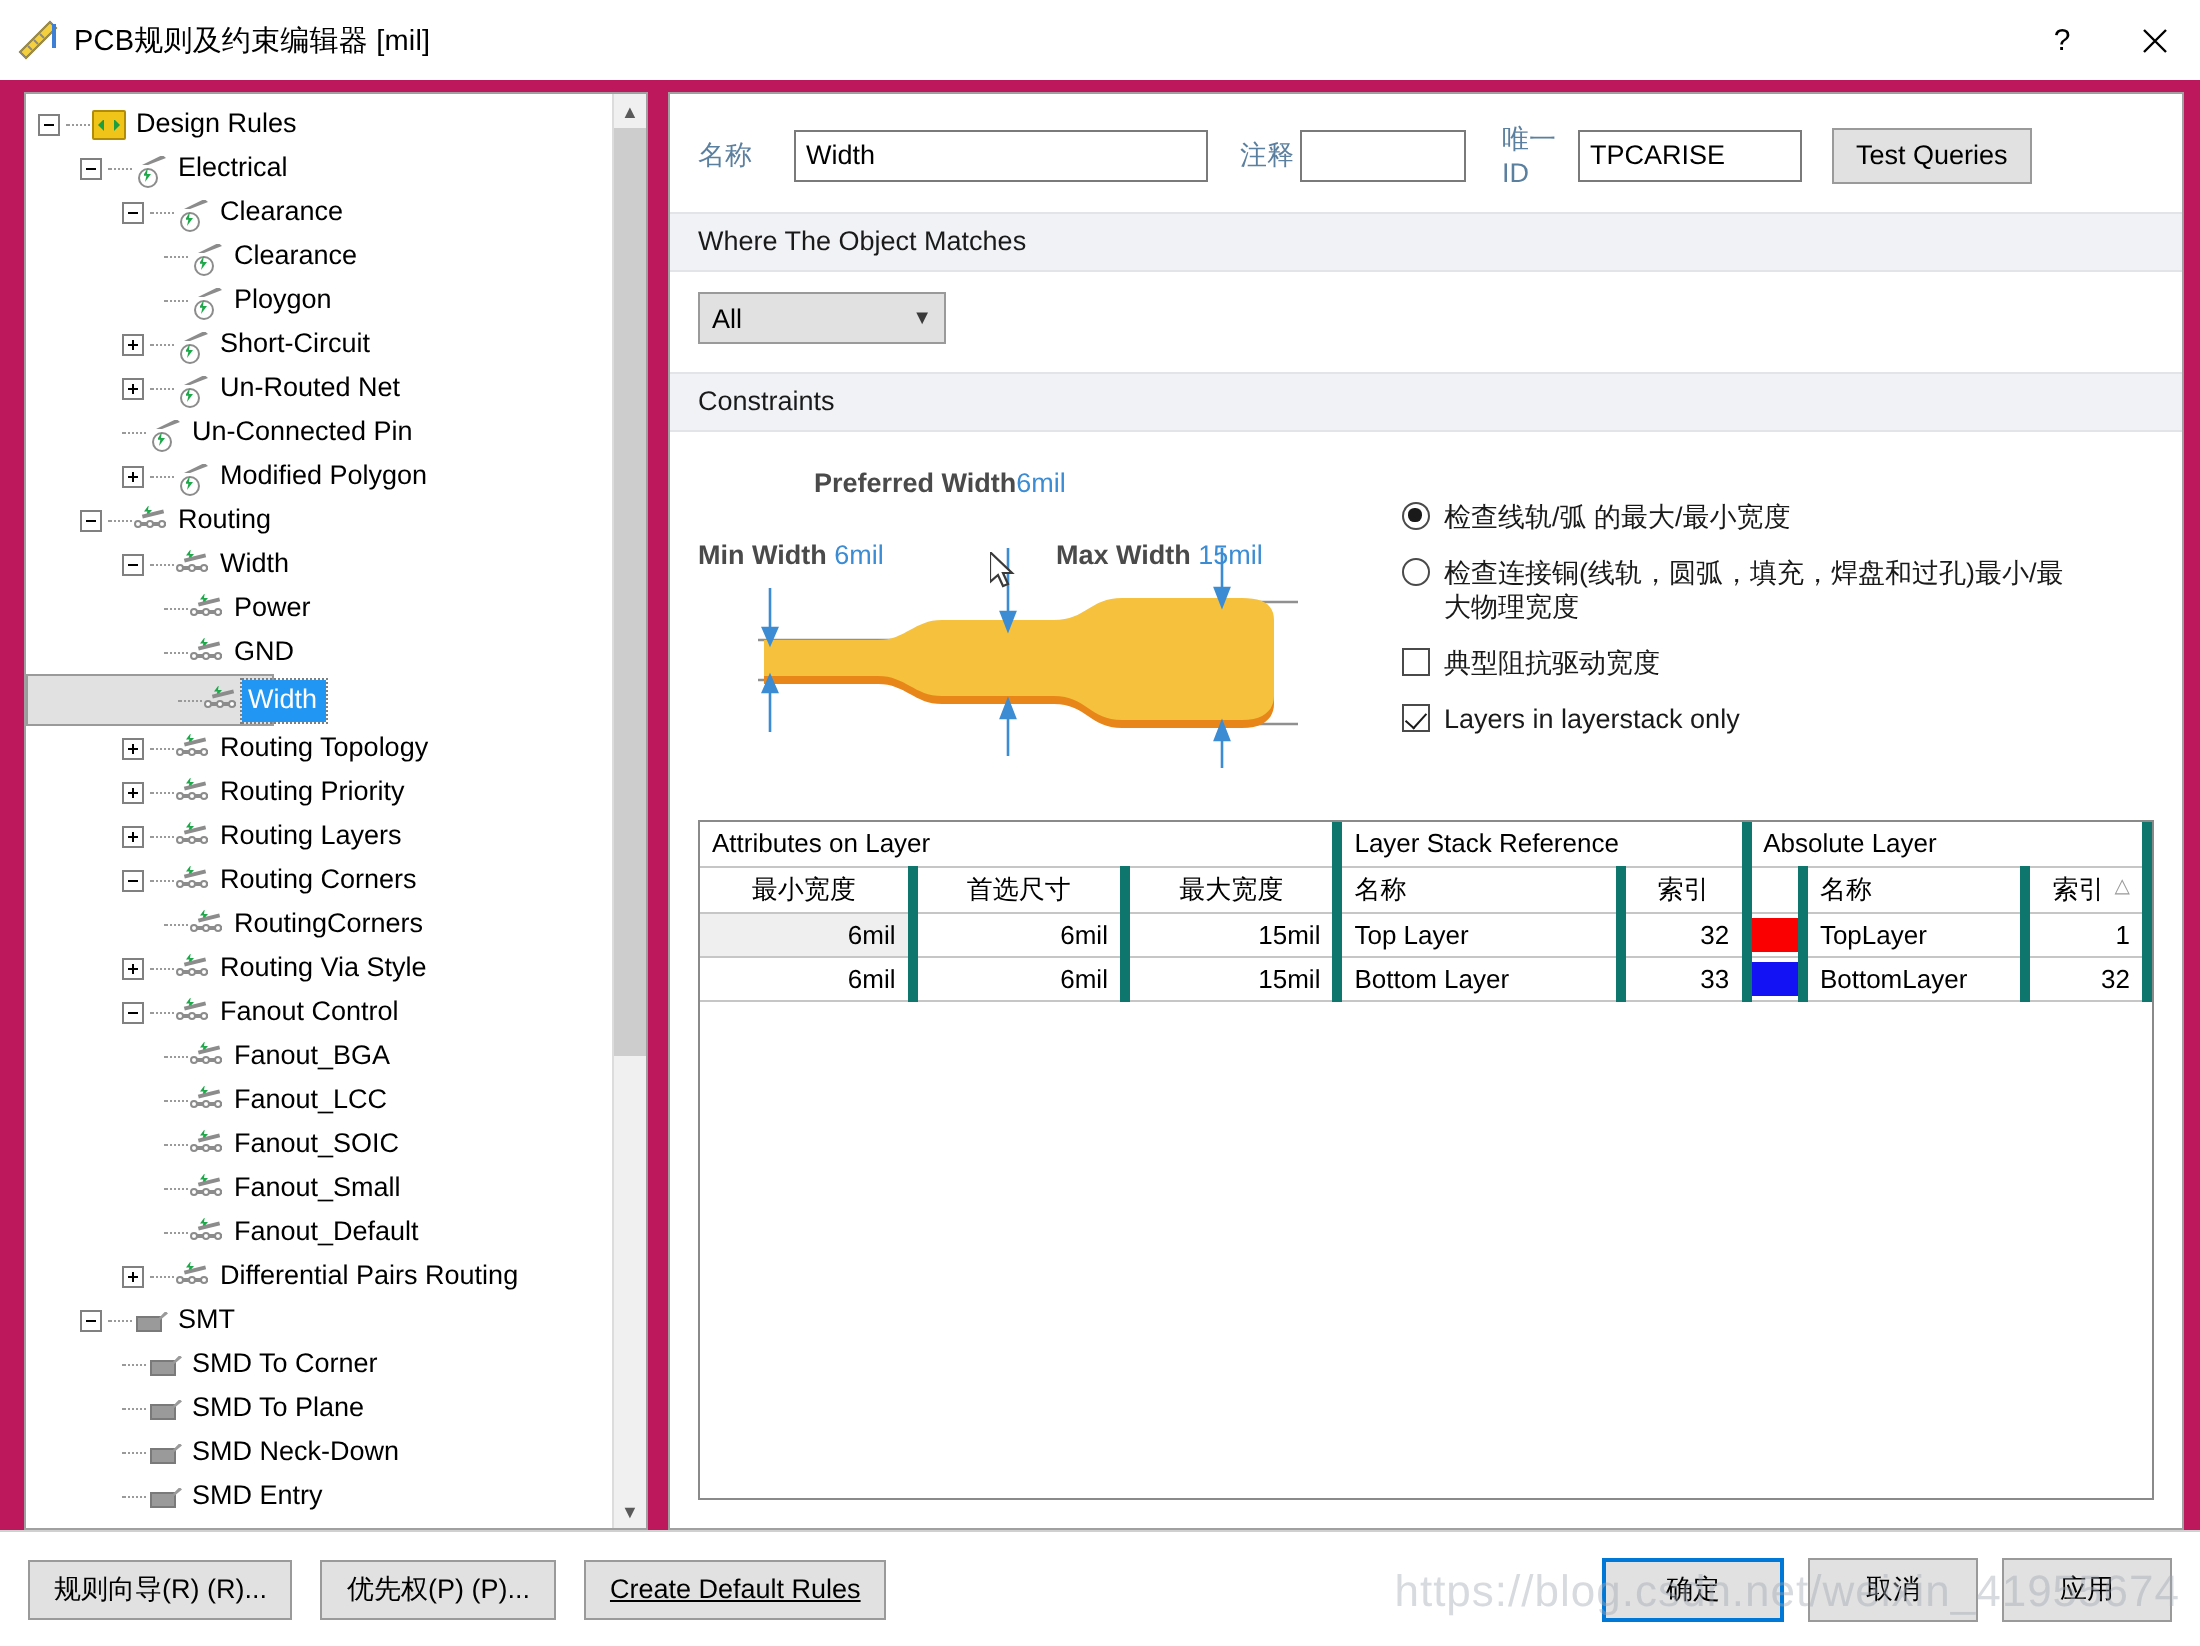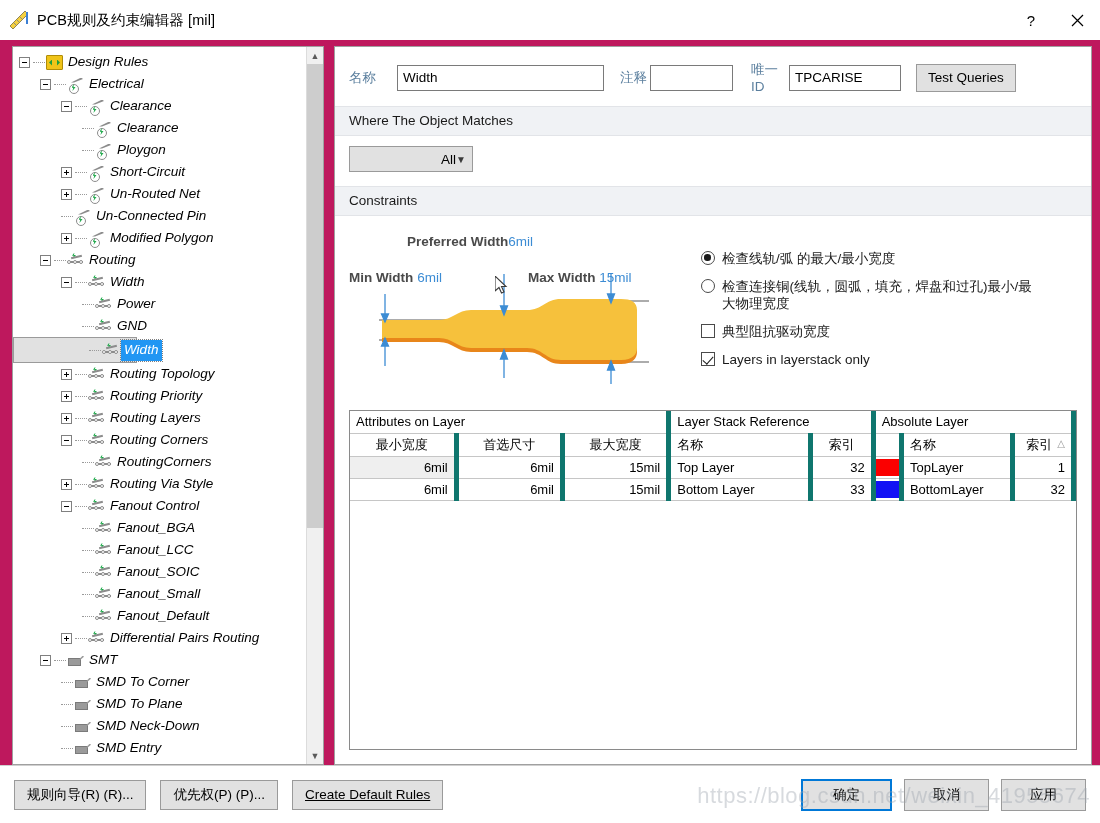--- a/index.html
+++ b/index.html
@@ -63,21 +63,21 @@
     position: relative;
   }
   .tnode {
     height: 22px;
     display: flex; align-items: center;
     white-space: nowrap;
     font-size: 13.5px;
     position: relative;
     cursor: default;
   }
-  .tnode .lbl { padding: 0 3px; line-height: 18px; font-style: italic; }
+  .tnode .lbl { padding: 0 3px; line-height: 18px; }
   .tnode.sel .lbl {
     background: #2196f3; color: #fff;
     outline: 1px dotted #7f7f7f;
     outline-offset: 0px;
     padding: 1px 4px 2px 3px;
   }
   .exp {
     width: 11px; height: 11px;
     border: 1px solid #808080;
     background: #fff;
@@ -188,21 +188,20 @@
     padding: 6px 14px 7px 14px;
     color: #1a1a1a;
   }
   .where-body { padding: 10px 14px 14px 14px; }
   .sel {
     width: 124px; height: 26px;
     border: 1px solid #9a9a9a; background: #e1e1e1;
     display: flex; align-items: center;
     padding: 0 6px; font-size: 13.5px; cursor: default;
     position: relative;
-    text-align: right;
   }
   .sel .cv { flex: 1; }
   .sel .chev { color: #3a3a3a; font-size: 10px; }
 
   
   .cons-body {
     display: flex;
     padding: 10px 14px 8px 14px;
     min-height: 190px;
   }

